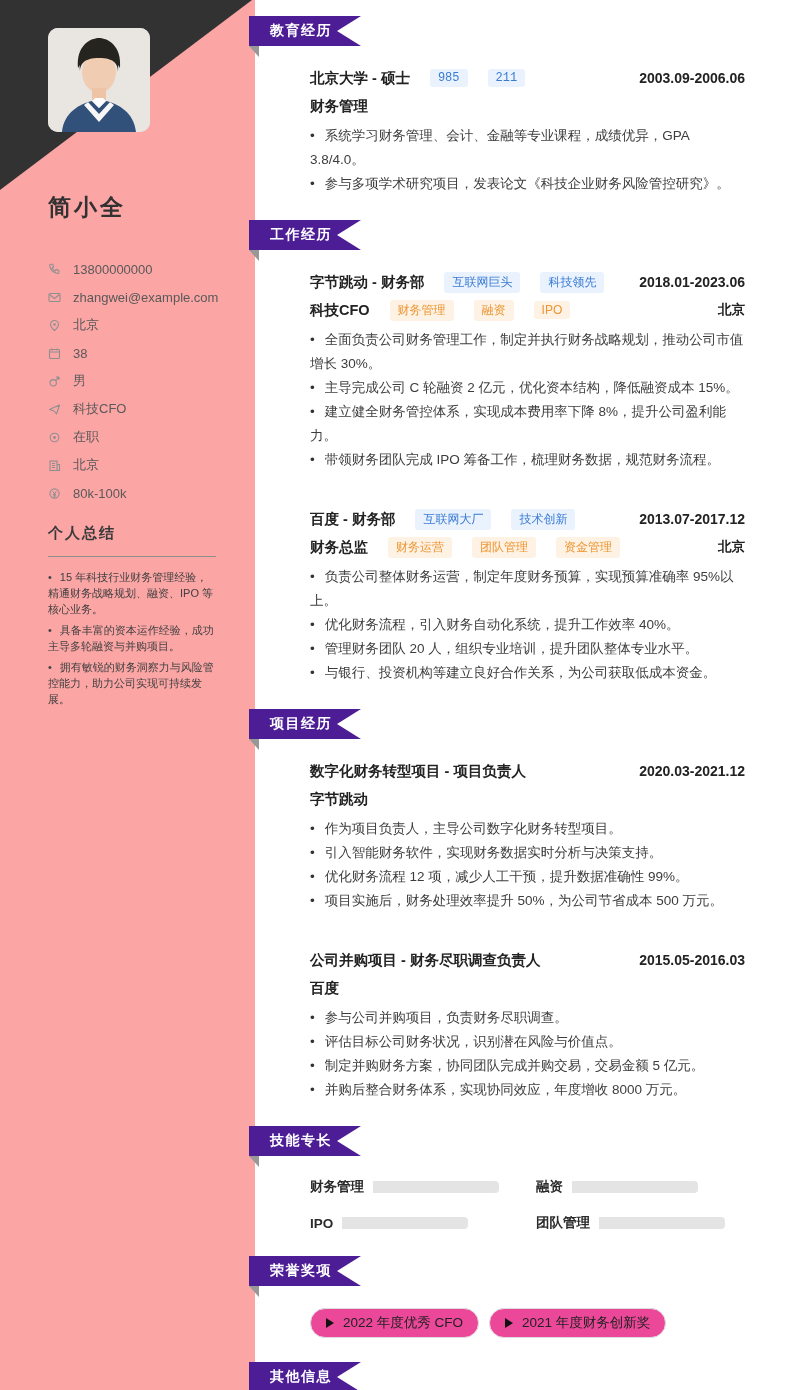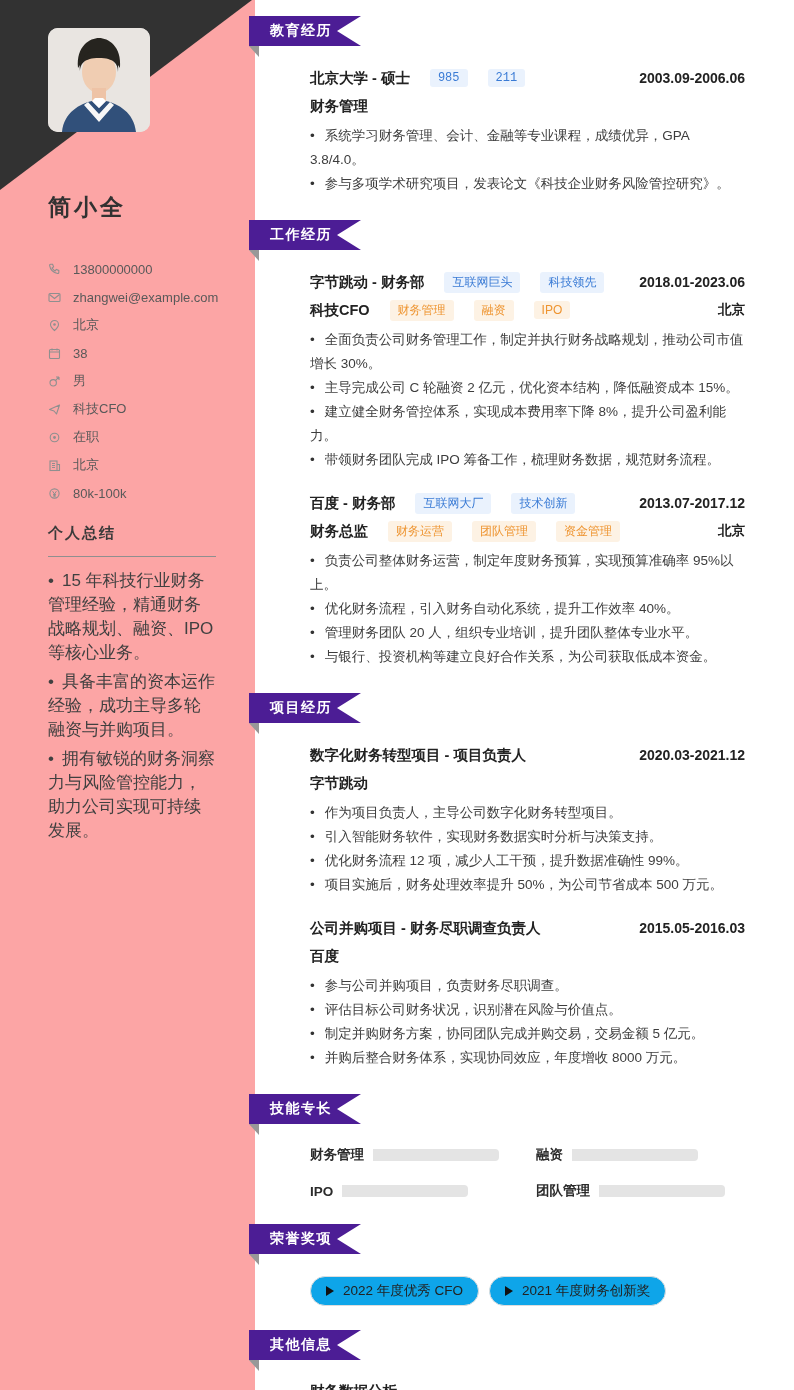--- a/index.html
+++ b/index.html
@@ -18,34 +18,34 @@
   .photo svg { display:block; }
   .name { position:absolute; left:48px; top:192px; font-size:23px; font-weight:bold;
           color:#323232; letter-spacing:3px; }
   .contact { position:absolute; left:48px; top:255px; width:185px; }
   .contact-row { display:flex; align-items:center; height:28px; font-size:13px; color:#595959; }
   .contact-row .cicon { width:13px; height:13px; margin-right:12px; flex:0 0 13px; }
   .summary { position:absolute; left:48px; top:524px; width:168px; }
   .summary-title { font-size:15px; font-weight:bold; color:#3a3a3a; letter-spacing:2px;
                    padding-bottom:13px; border-bottom:1px solid #8f8f8f; }
   .summary-list { margin-top:12px; }
-  .summary-item { font-size:17px; line-height:24px; color:#404040; margin-bottom:5px; }
+  .summary-item { font-size:11px; line-height:16px; color:#404040; margin-bottom:5px; }
   .summary-item .dot { margin-right:8px; }
   
   .main { position:absolute; left:255px; top:0; width:539px; padding-top:16px; }
   .banner-wrap { position:relative; margin-top:24px; }
   .banner-wrap.first { margin-top:0; }
   .banner { position:relative; margin-left:-6px; width:112px; height:30px; background:#4c1d95;
             color:#fff; font-size:14px; font-weight:bold; letter-spacing:1.5px;
             display:flex; align-items:center; padding-left:21px;
             clip-path:polygon(0 0,100% 0,calc(100% - 24px) 50%,100% 100%,0 100%); }
   .fold { position:absolute; left:-6px; top:30px; width:10px; height:11px; background:#989898;
           clip-path:polygon(0 0,100% 0,100% 100%); }
   .entry { margin:22px 49px 0 55px; }
-  .entry + .entry { margin-top:21px; }
+  .entry + .entry { margin-top:37px; }
   .erow { display:flex; align-items:center; justify-content:space-between; height:20px; }
   .erow-left { display:flex; align-items:center; gap:20px; }
   .ename { font-size:14.5px; font-weight:bold; color:#222; white-space:nowrap; }
   .edate { font-size:14px; font-weight:bold; color:#222; white-space:nowrap; }
   .eloc  { font-size:13.5px; font-weight:bold; color:#222; }
   .erow2 { margin-top:8px; }
   .tag { font-size:12px; padding:2px 8px; border-radius:3px; white-space:nowrap; }
   .tag.blue   { background:#eaf2fd; color:#3a7bd5;font-family:Liberation Mono, monospace; }
   .tag.orange { background:#fdf2e4; color:#ee9430; }
   .bullets { margin-top:8px; }
@@ -54,21 +54,21 @@
   
   .skills { margin:22px 49px 0 55px; display:grid; grid-template-columns:226px 1fr; row-gap:18px; }
   .skill { display:flex; align-items:center; height:18px; }
   .skill-label { font-size:13.5px; font-weight:bold; color:#2b2b2b; margin-right:9px; white-space:nowrap; }
   .skill-track { width:126px; height:12px; background:#e4e4e4; border-radius:0 4px 4px 0; position:relative; }
   .skill-fill { height:12px; background:#3f3f3f;
                 clip-path:polygon(0 0,100% 0,calc(100% - 7px) 100%,0 100%); }
   
   .awards { margin:22px 49px 0 55px; display:flex; gap:10px; }
   .award-pill { display:flex; align-items:center; border:1px solid #ddd; border-radius:16px;
-                padding:5px 15px; font-size:13.5px; color:#222; background:#0ea5e9; }
+                padding:5px 15px; font-size:13.5px; color:#222; background:#ec4899; }
   .award-pill .tri { width:0; height:0; border-top:5px solid transparent; border-bottom:5px solid transparent;
                      border-left:8px solid #111; margin-right:9px; }
   .subheading { margin:22px 49px 0 55px; font-size:14.5px; font-weight:bold; color:#222; height:20px; }
 </style>
 </head>
 <body>
 
 <aside class="sidebar">
   <div class="diagonal"></div>
   <div class="photo">

